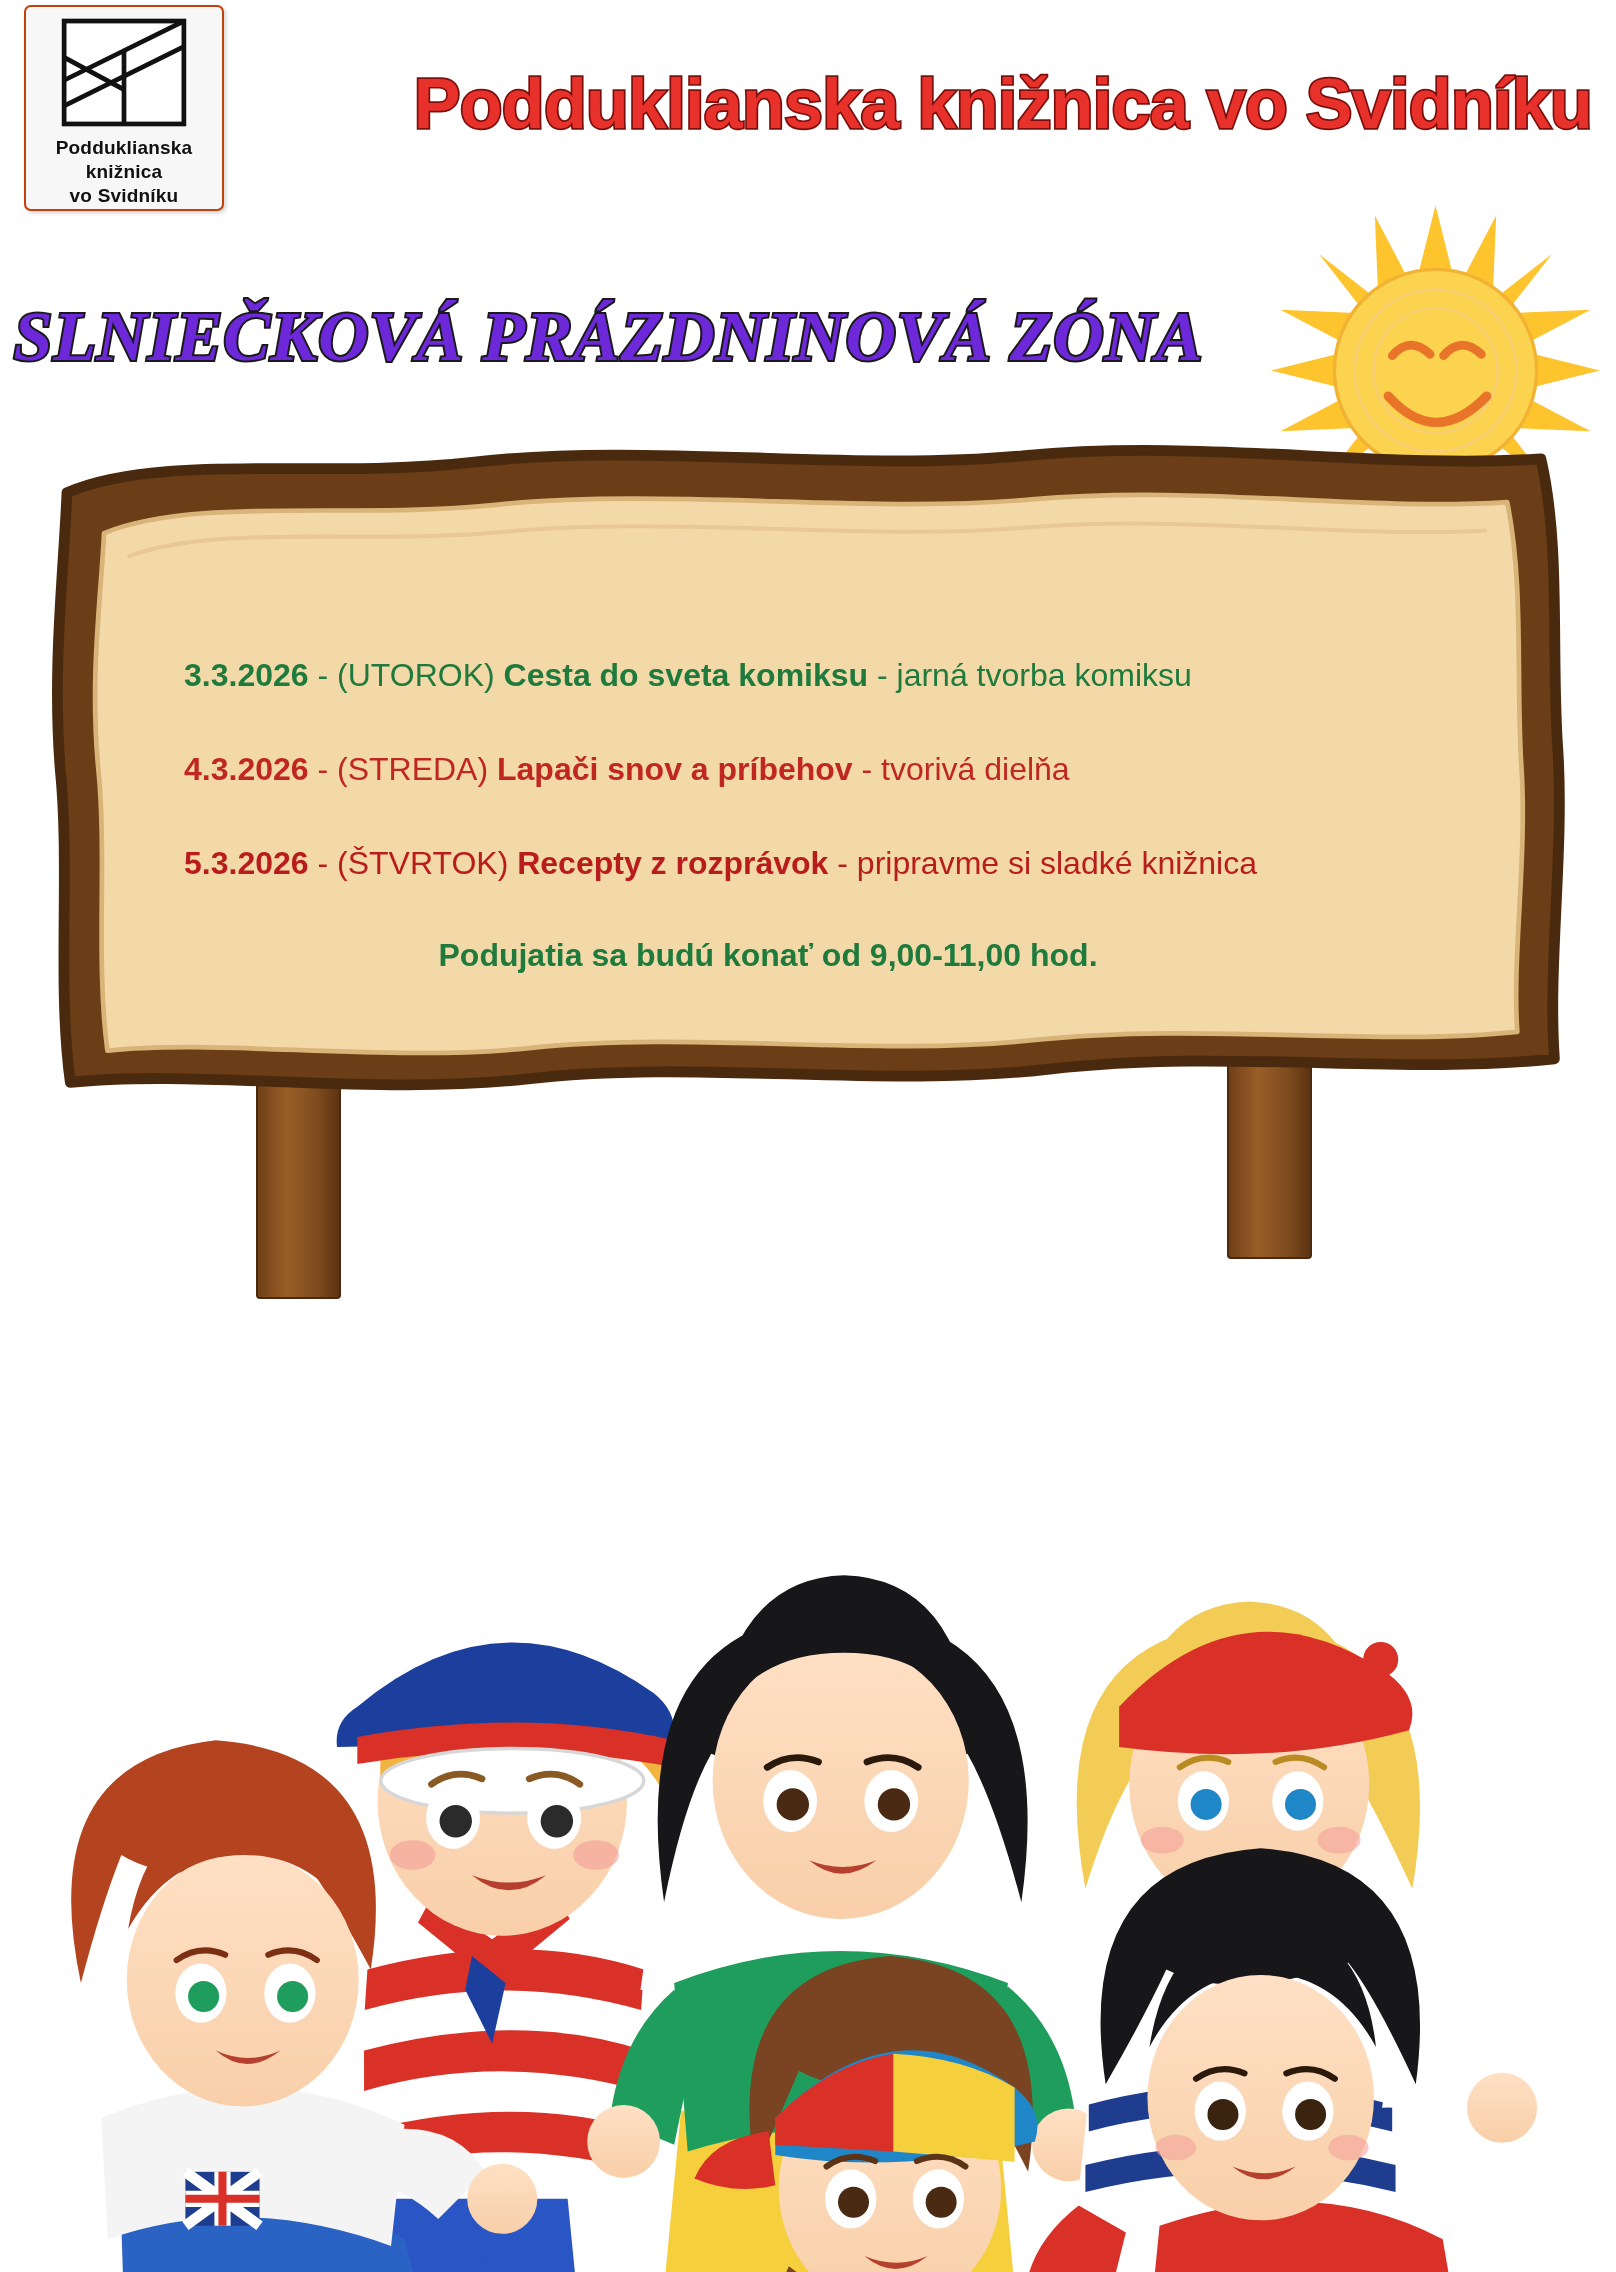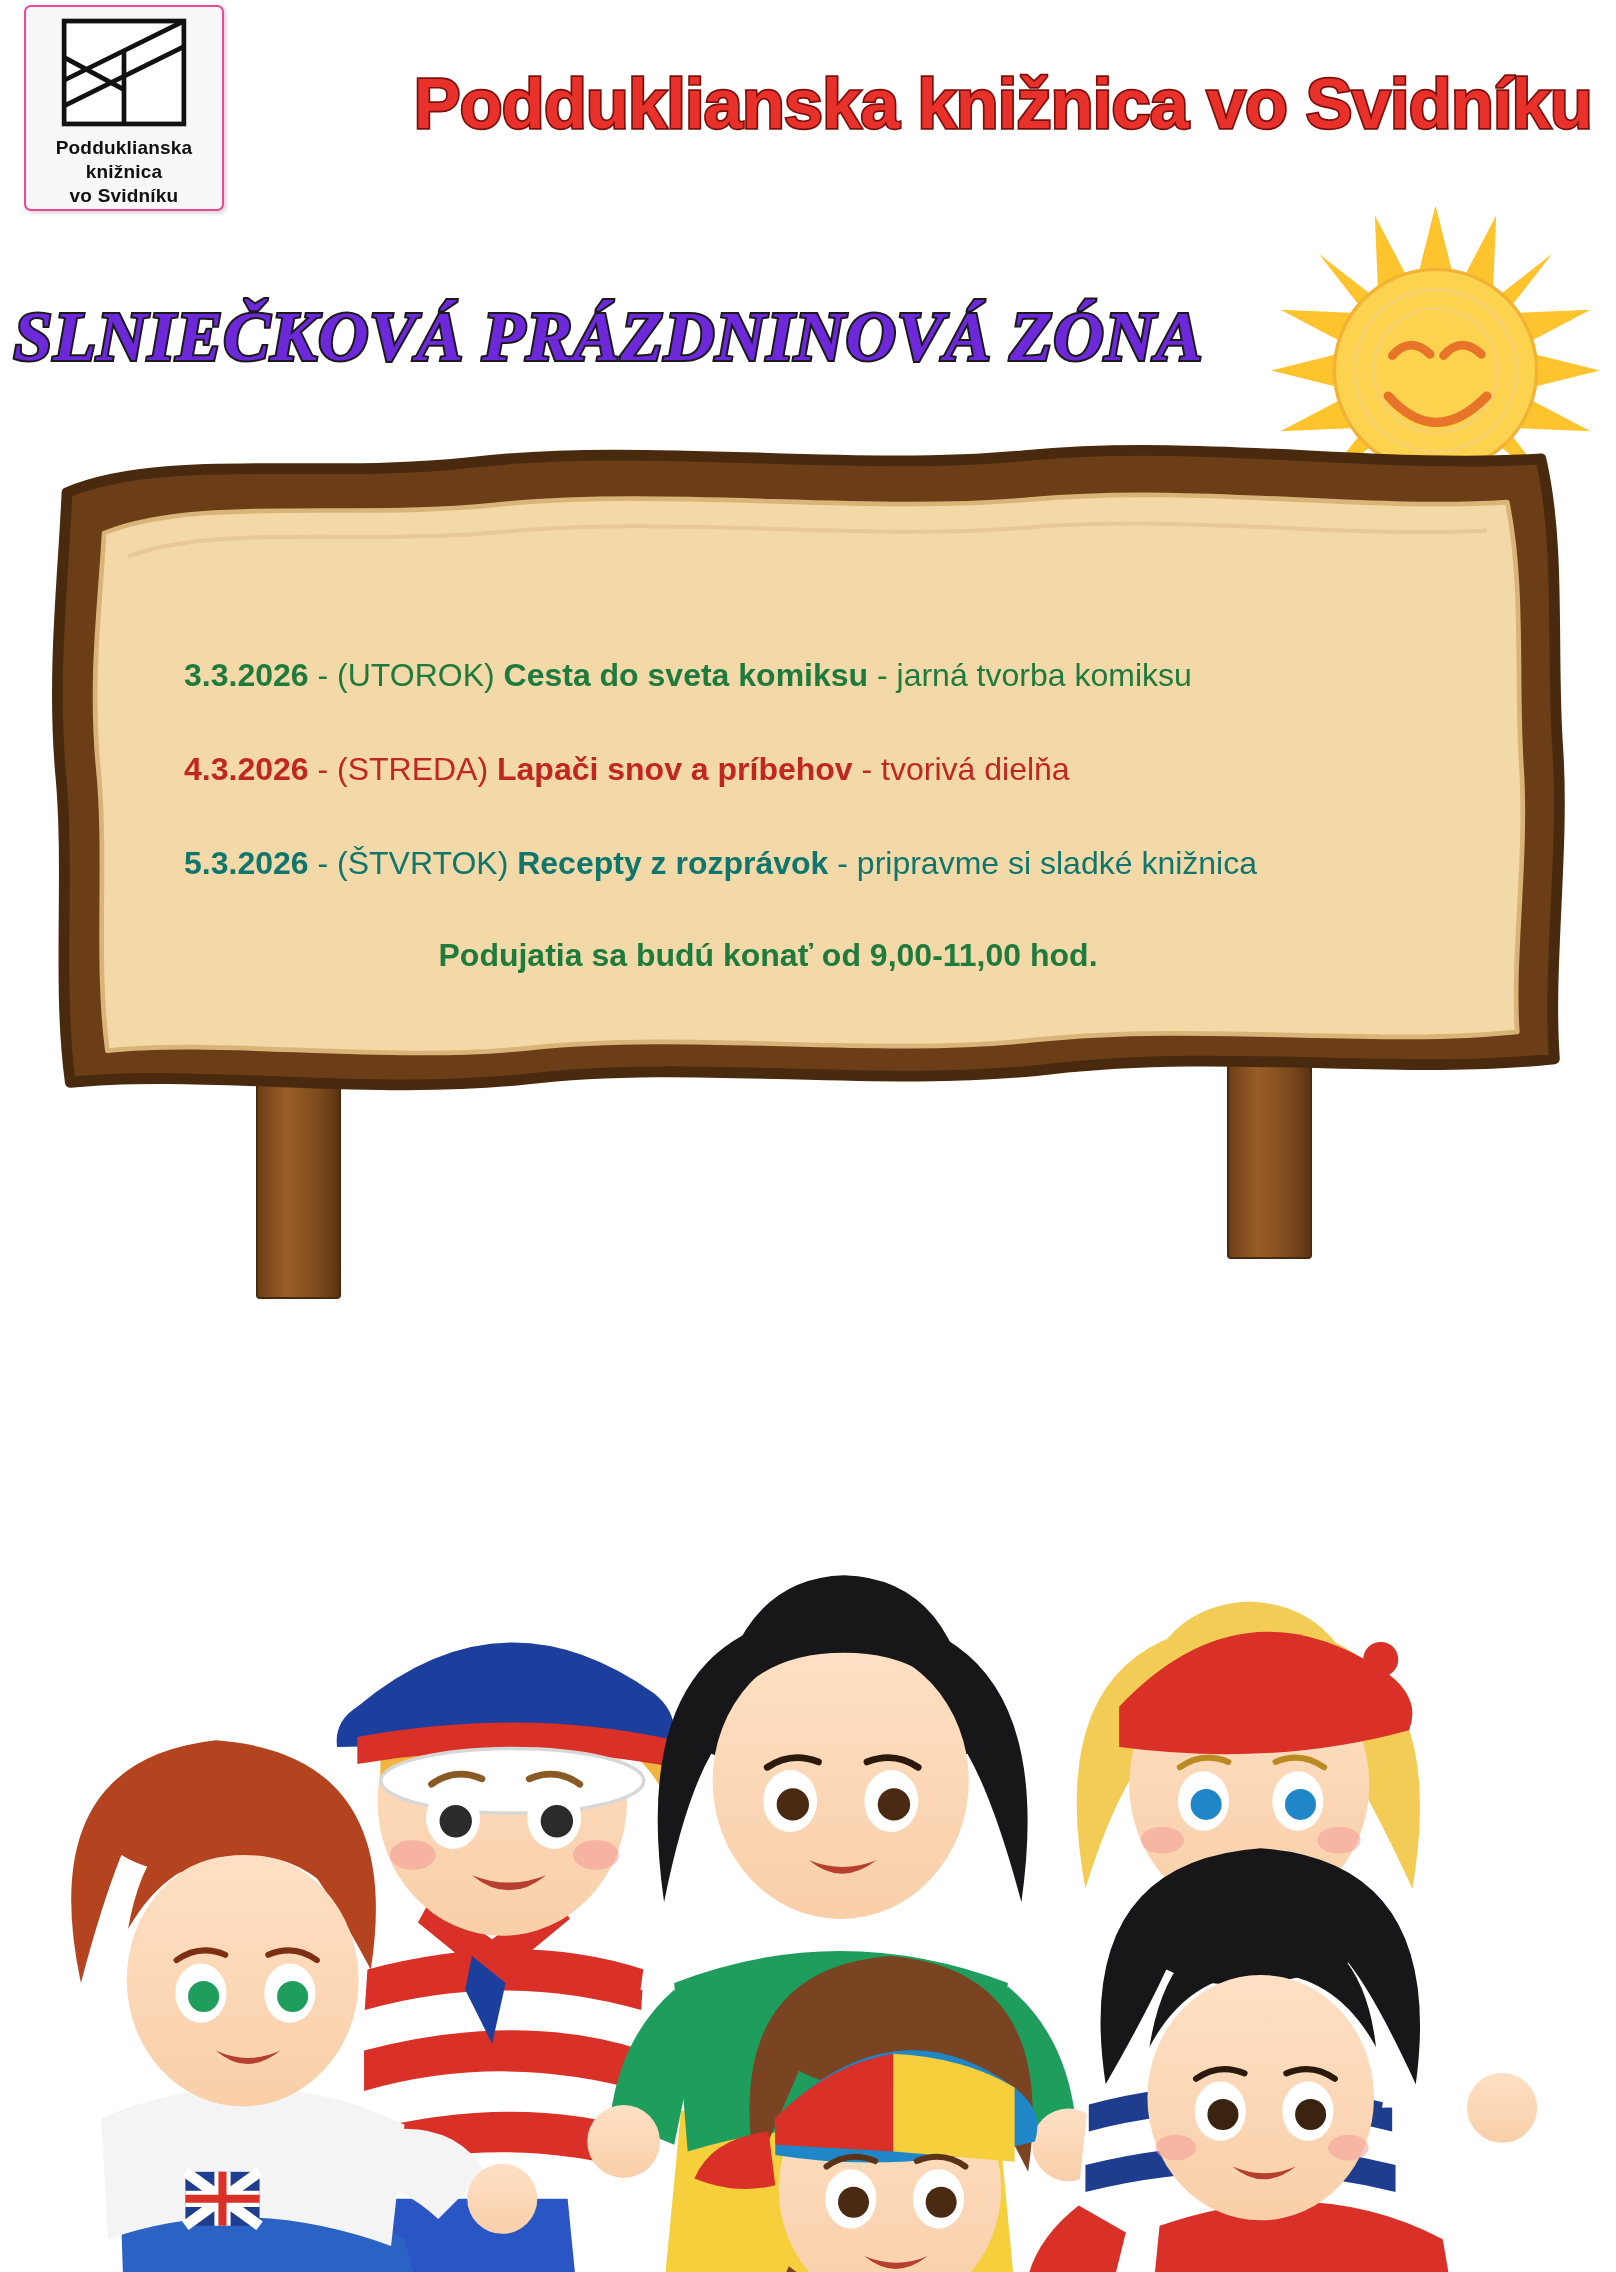--- a/index.html
+++ b/index.html
@@ -23,21 +23,21 @@
     width: 1616px;
     height: 223px;
   }
   .logo-box {
     position: absolute;
     left: 24px;
     top: 5.4px;
     width: 196px;
     height: 202px;
     background: #f7f7f7;
-    border: 2px solid #ec4899;
+    border: 2px solid #c2410c;
     border-radius: 6.7px;
     box-shadow: 2px 2px 4px rgba(0,0,0,.18);
     display: flex;
     flex-direction: column;
     align-items: center;
     justify-content: flex-start;
   }
   .logo-mark {
     margin-top: 9.4px;
   }
@@ -127,21 +127,21 @@
     line-height: 1.25;
     color: #1c1c1c;
     margin-bottom: 54px;
     white-space: nowrap;
     margin-left: 43px;
   }
   .line .date { font-weight: bold; }
   .line .name { font-weight: bold; }
   .green  { color: #1f7a3d; }
   .red    { color: #c0271f; }
-  .navy   { color: #0f766e; }
+  .navy   { color: #b91c1c; }
   .closing {
     font-size: 32px;
     font-weight: bold;
     color: #1f7a3d;
     text-align: center;
     width: 1254px;
     white-space: nowrap;
   }
 
   

